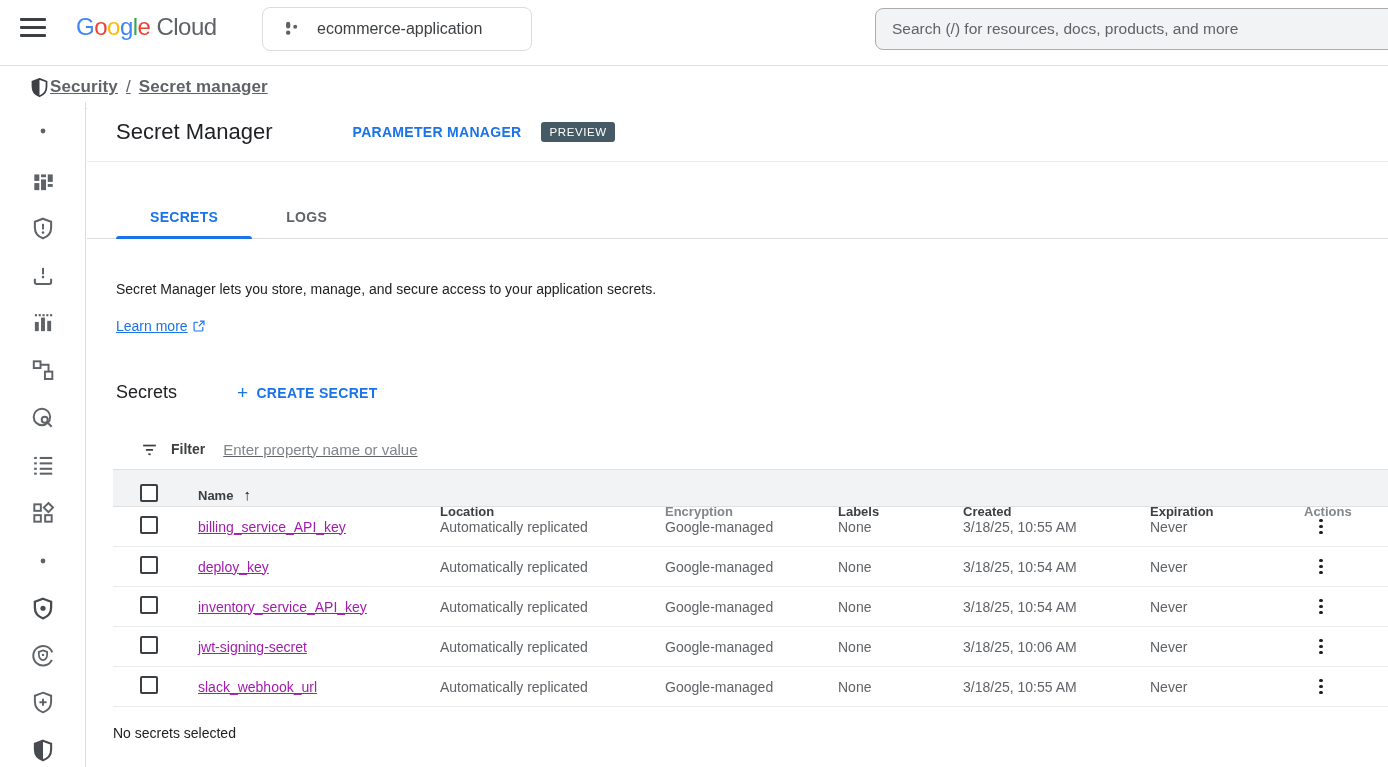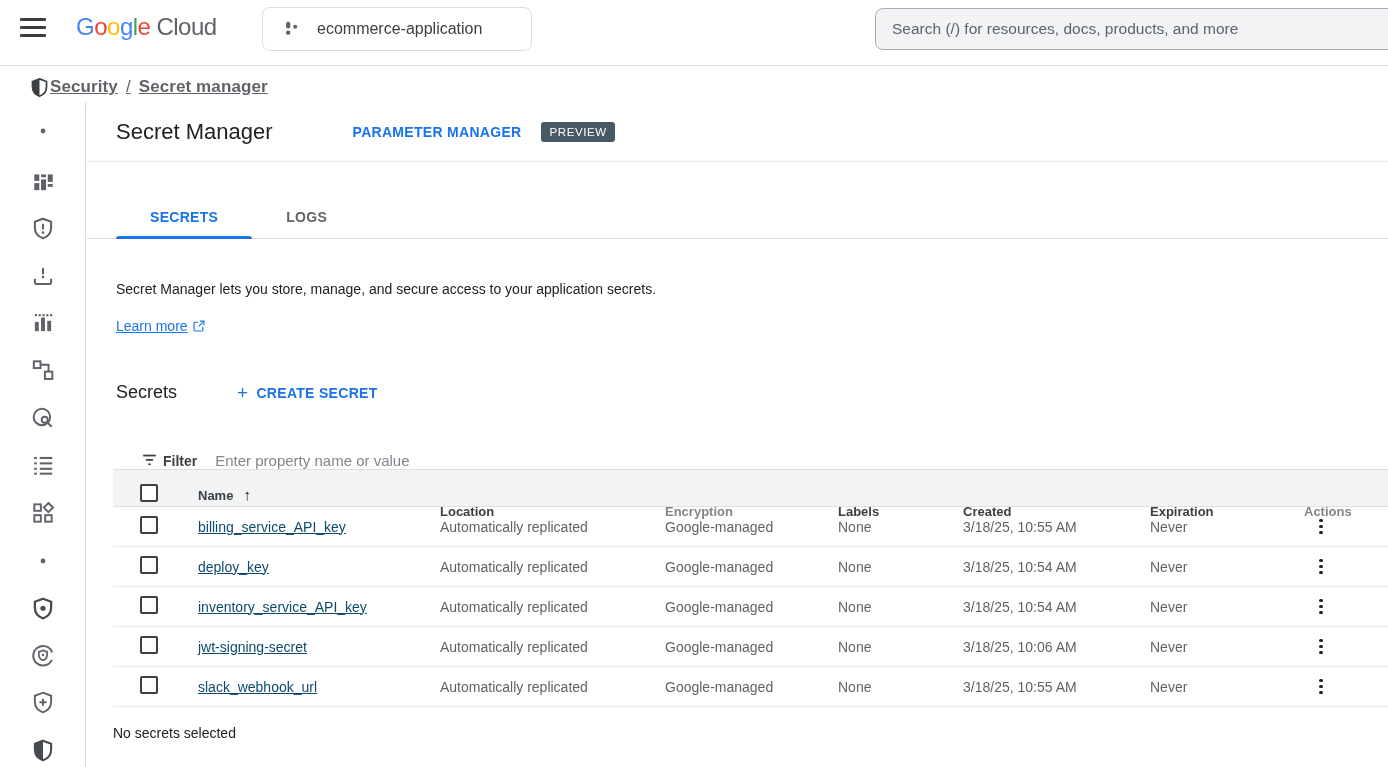--- a/index.html
+++ b/index.html
@@ -55,34 +55,34 @@
   .learn-more { margin-top:17px; display:flex; align-items:center; gap:4px; }
   .learn-more a { color:#1a73e8; font-size:14px; text-decoration:underline; cursor:pointer; }
 
   .sec-head { margin:46px 0 0 29px; display:flex; align-items:center; }
   .sec-title { font-size:18px; color:#202124; }
   .create-btn { margin-left:60px; display:flex; align-items:center; gap:8px; color:#1a73e8;
     font-size:14px; font-weight:bold; letter-spacing:0.3px; cursor:pointer; }
   .create-btn .plus { font-size:19px; font-weight:normal; line-height:14px; }
 
   .table-wrap { margin:26px 0 0 26px; }
-  .filter-row { display:flex; align-items:flex-end; height:40px; padding-left:27px; gap:4px; }
+  .filter-row { display:flex; align-items:center; height:40px; padding-left:27px; gap:12px; }
   .filter-label { font-size:14px; font-weight:bold; color:#3c4043; }
   .filter-row input { border:none; outline:none; font-size:15px; color:#5f6368; width:420px;
-    font-family:"Liberation Sans", sans-serif; margin-left:14px; }
+    font-family:"Liberation Sans", sans-serif; margin-left:6px;text-decoration:underline; }
   .filter-row input::placeholder { color:#80868b; opacity:1; }
 
   .grid { display:grid; grid-template-columns:72px 255px 225px 173px 125px 187px 140px 1fr; align-items:center; }
   .thead { background:#f1f3f4; border-top:1px solid #e0e0e0; border-bottom:1px solid #e0e0e0; height:38px; }
   .th { font-size:13px; font-weight:bold; color:#3c4043;margin-top:34px; }
   .th.dim { color:#80868b; }
   .sort-arrow { font-size:15px; margin-left:10px; color:#202124; }
   .row { height:40px; border-bottom:1px solid #e8eaed; }
   .cell { font-size:14px; color:#5f6368; overflow:hidden; white-space:nowrap; }
-  .cell a { color:#0c4a6e; text-decoration:underline; cursor:pointer; }
+  .cell a { color:#a21caf; text-decoration:underline; cursor:pointer; }
   .cb { width:18px; height:18px; border:2px solid #3c4043; border-radius:2px; margin-left:27px; cursor:pointer; background:#fff; }
   .dots { margin-left:22px; cursor:pointer; width:18px; height:20px; display:flex; flex-direction:column; align-items:center; justify-content:center; gap:2.5px; }
   .dots i { width:3.6px; height:3.6px; background:#202124; border-radius:50%; }
 
   .status-line { margin:18px 0 0 26px; font-size:14px; color:#202124; }
 </style>
 </head>
 <body>
 
 <div class="topbar">

